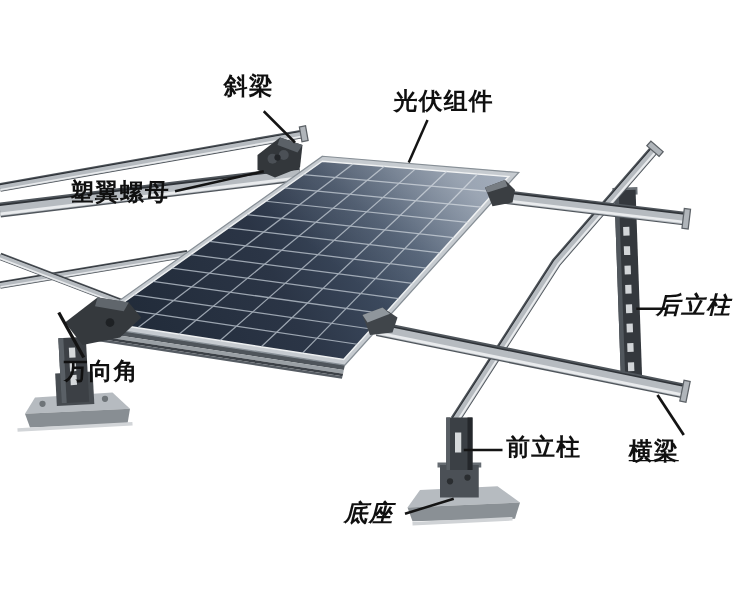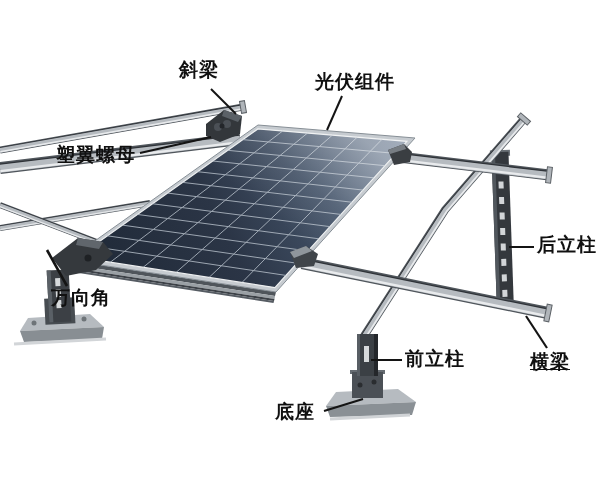--- a/index.html
+++ b/index.html
@@ -161,17 +161,17 @@
         <line x1="371" y1="360" x2="402" y2="360" stroke="#141414" stroke-width="2"></line>
         <line x1="526" y1="316" x2="547" y2="348" stroke="#141414" stroke-width="2.2"></line>
         <line x1="324" y1="411" x2="363" y2="399" stroke="#141414" stroke-width="2"></line>
       </g>
     </svg>
 
   <div class="lbl" style="left:179px;top:60px;">斜梁</div>
   <div class="lbl" style="left:56px;top:145px;">塑翼螺母</div>
   <div class="lbl" style="left:315px;top:72px;">光伏组件</div>
   <div class="lbl" style="left:51px;top:288px;">万向角</div>
-  <div class="lbl" style="left:537px;top:235px;">后立柱</div>
-  <div class="lbl" style="left:530px;top:352px;text-decoration:underline;">横梁</div>
+  <div class="lbl" style="left:525px;top:235px;font-style:italic;">后立柱</div>
+  <div class="lbl" style="left:503px;top:352px;text-decoration:underline;">横梁</div>
   <div class="lbl" style="left:405px;top:349px;">前立柱</div>
-  <div class="lbl" style="left:275px;top:402px;">底座</div>
+  <div class="lbl" style="left:275px;top:402px;font-style:italic;">底座</div>
 </div>
 
 </body></html>

